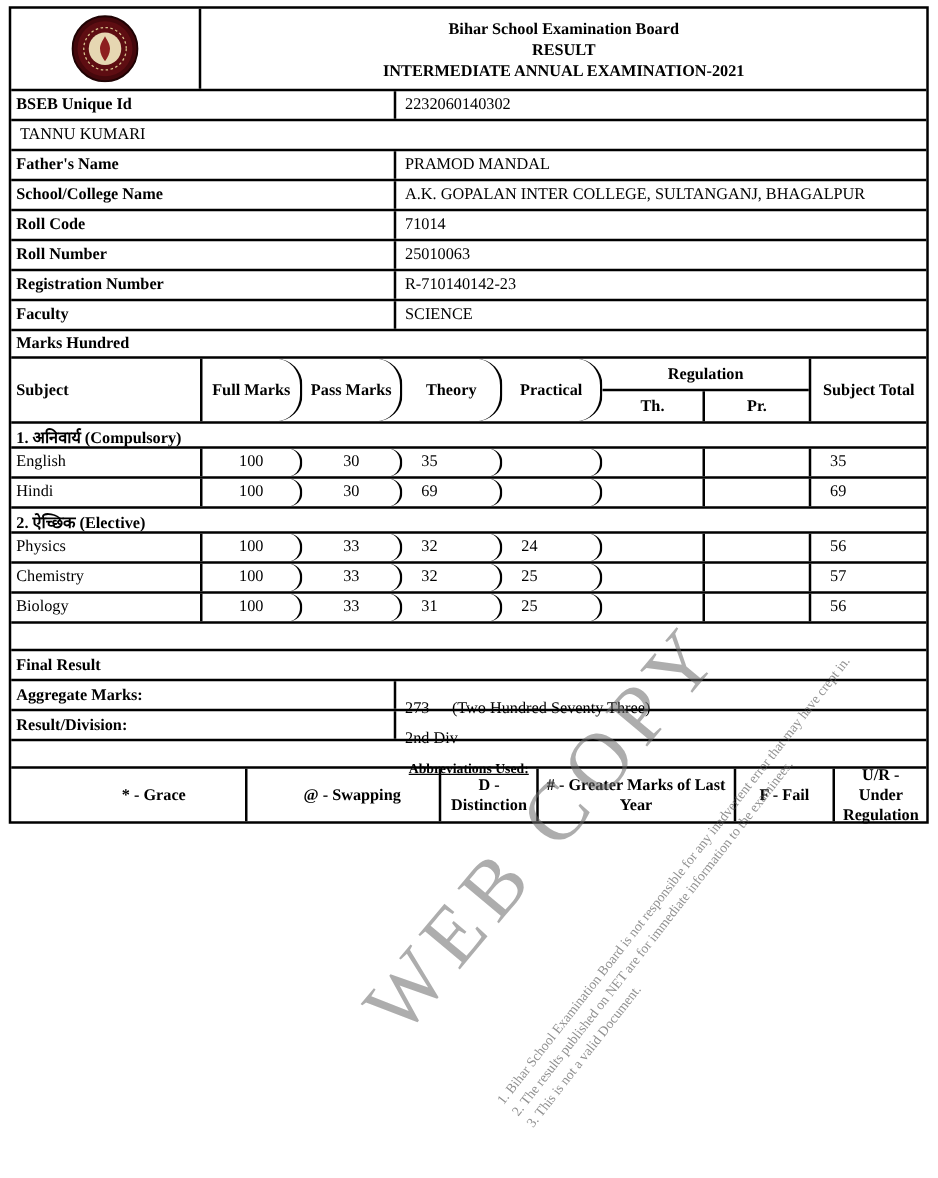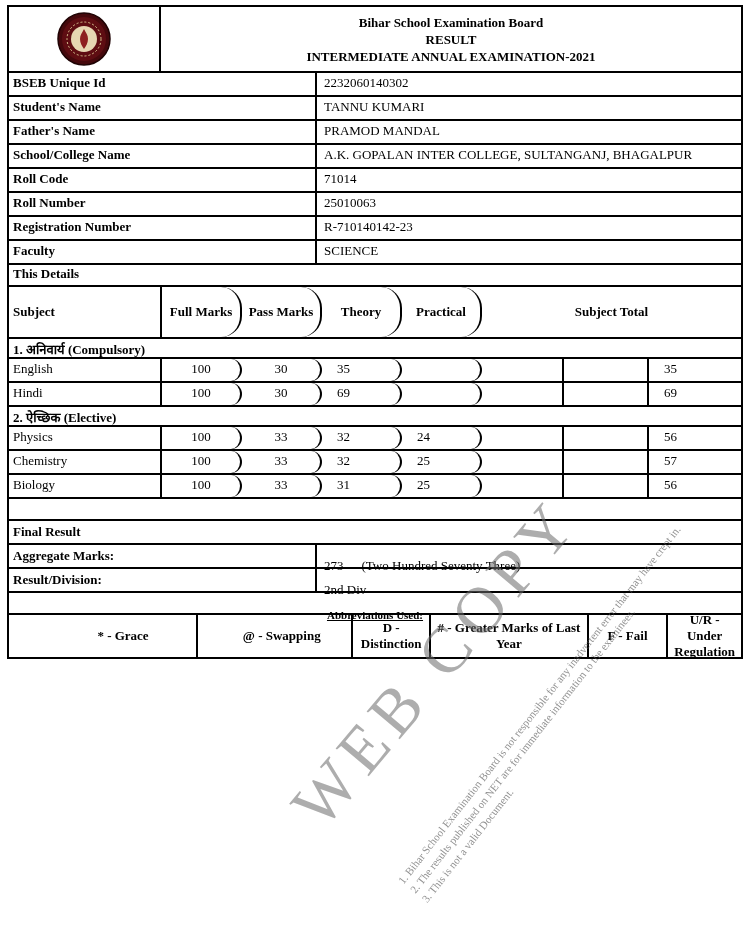--- a/index.html
+++ b/index.html
@@ -111,21 +111,20 @@
         <div class="title-line">RESULT</div>
         <div class="title-line">INTERMEDIATE ANNUAL EXAMINATION-2021</div>
       </div>
     </div>
 
     <div class="row info-row">
       <div class="info-label">BSEB Unique Id</div>
       <div class="info-value">2232060140302</div>
     </div>
     <div class="row info-row">
-      <div class="info-label">Student's Name</div>
       <div class="info-value">TANNU KUMARI</div>
     </div>
     <div class="row info-row">
       <div class="info-label">Father's Name</div>
       <div class="info-value">PRAMOD MANDAL</div>
     </div>
     <div class="row info-row">
       <div class="info-label">School/College Name</div>
       <div class="info-value">A.K. GOPALAN INTER COLLEGE, SULTANGANJ, BHAGALPUR</div>
     </div>
@@ -139,28 +138,35 @@
     </div>
     <div class="row info-row">
       <div class="info-label">Registration Number</div>
       <div class="info-value">R-710140142-23</div>
     </div>
     <div class="row info-row">
       <div class="info-label">Faculty</div>
       <div class="info-value">SCIENCE</div>
     </div>
 
-    <div class="full-bar">This Details</div>
+    <div class="full-bar">Marks Hundred</div>
 
     <div class="row marks-header">
       <div class="mh-cell mh-subject c-subject bordered">Subject</div>
       <div class="mh-cell c-num bordered">Full Marks</div>
       <div class="mh-cell c-num bordered">Pass Marks</div>
       <div class="mh-cell c-num bordered">Theory</div>
       <div class="mh-cell c-num bordered">Practical</div>
+      <div class="reg-group">
+        <div class="reg-title">Regulation</div>
+        <div class="reg-sub">
+          <div class="reg-th">Th.</div>
+          <div class="reg-pr">Pr.</div>
+        </div>
+      </div>
       <div class="mh-cell c-total">Subject Total</div>
     </div>
 
     <div class="section-bar">1. अनिवार्य (Compulsory)</div>
 
     <div class="row subj-row">
       <div class="subj-name c-subject bordered">English</div>
       <div class="val-center c-num bordered">100</div>
       <div class="val-center c-num bordered">30</div>
       <div class="val-left c-num bordered">35</div>

